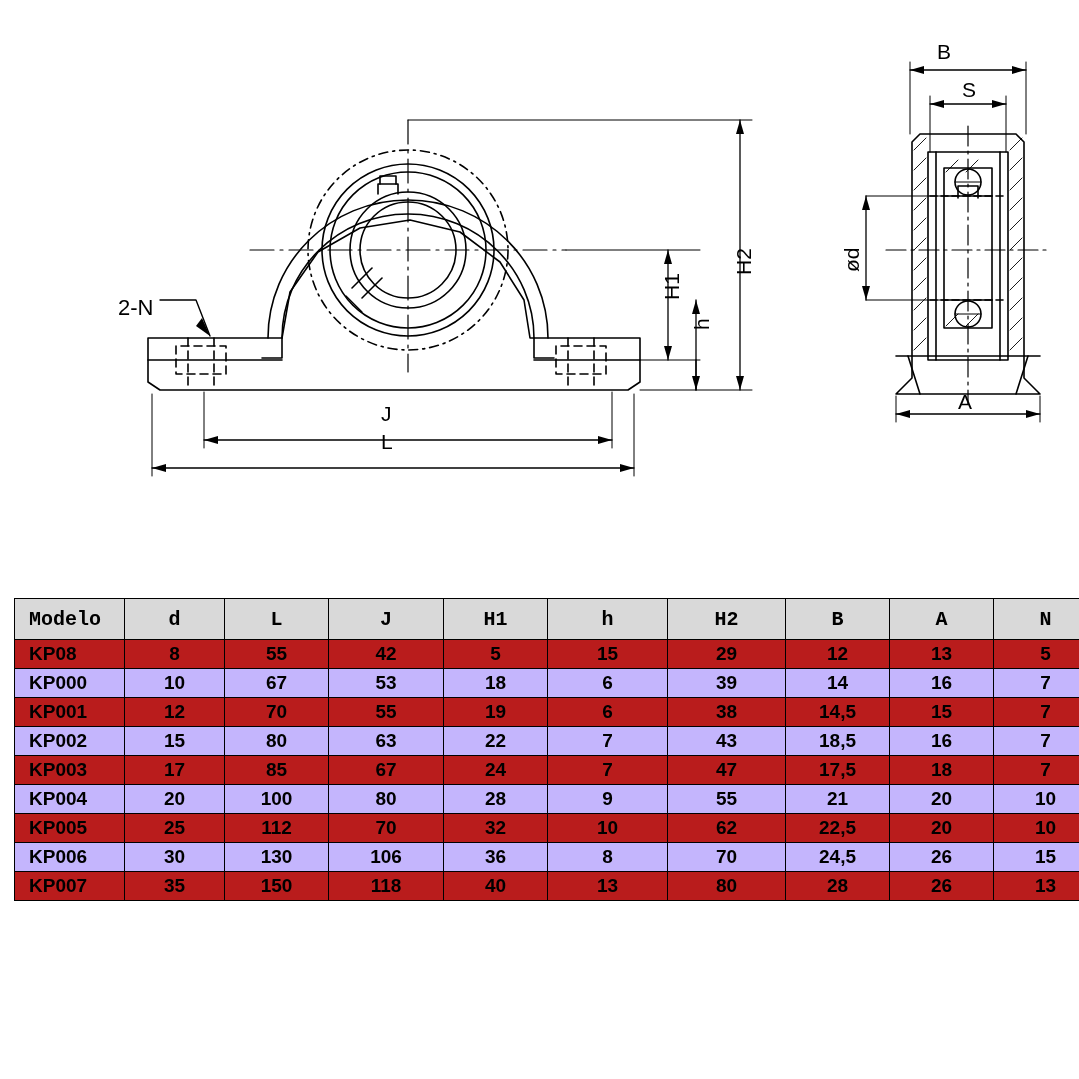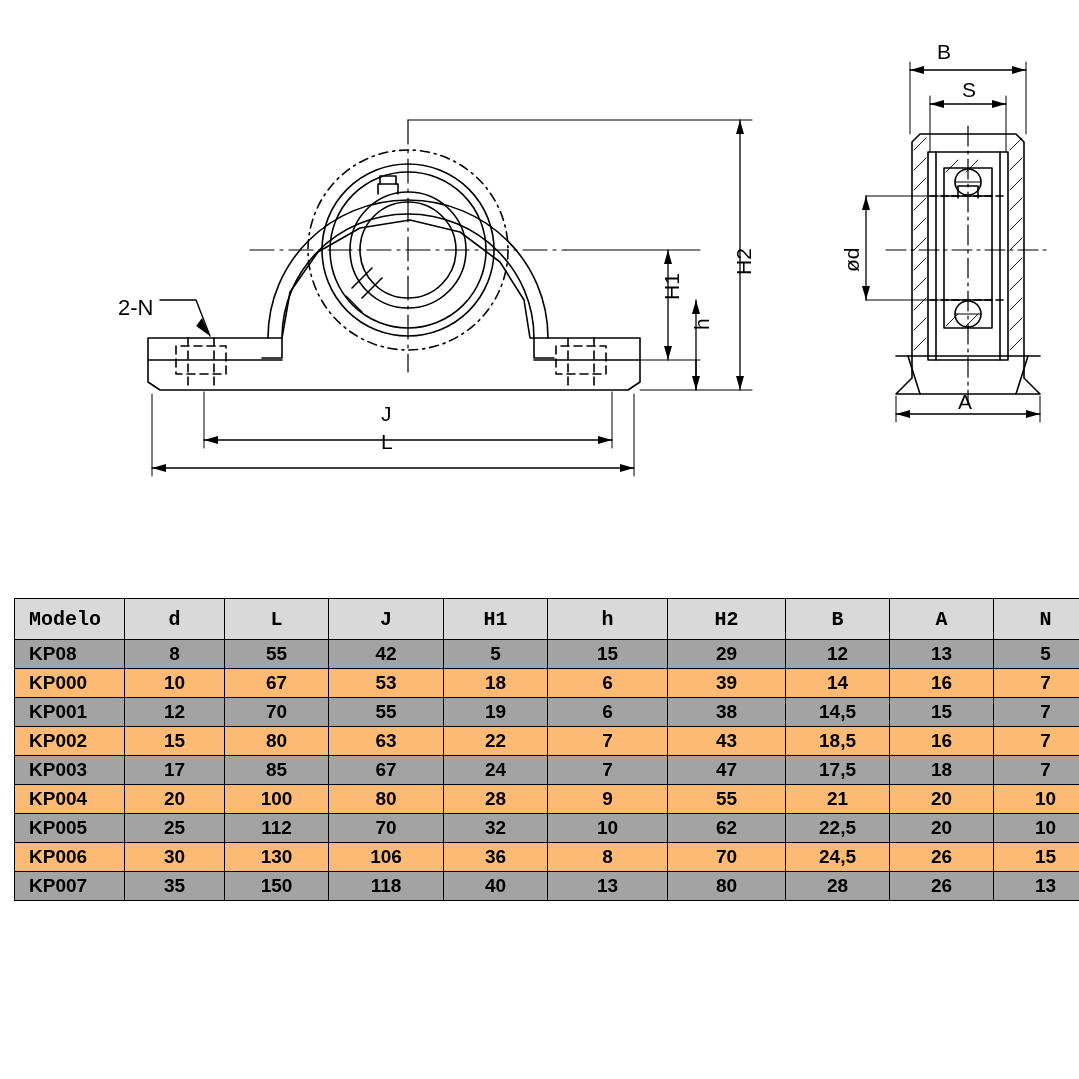--- a/index.html
+++ b/index.html
@@ -57,24 +57,24 @@
   }
   table.spec thead th.model-col {
     text-align: left;
     padding-left: 14px;
   }
   table.spec tbody td.model-col {
     text-align: left;
     padding-left: 14px;
   }
   tr.row-shaded td {
-    background: #a3a3a3;
+    background: #b91c1c;
   }
   tr.row-plain td {
-    background: #fdba74;
+    background: #c4b5fd;
   }
   
   col.c-model { width: 110px; }
   col.c-d     { width: 100px; }
   col.c-L     { width: 104px; }
   col.c-J     { width: 115px; }
   col.c-H1    { width: 104px; }
   col.c-h     { width: 120px; }
   col.c-H2    { width: 118px; }
   col.c-B     { width: 104px; }

